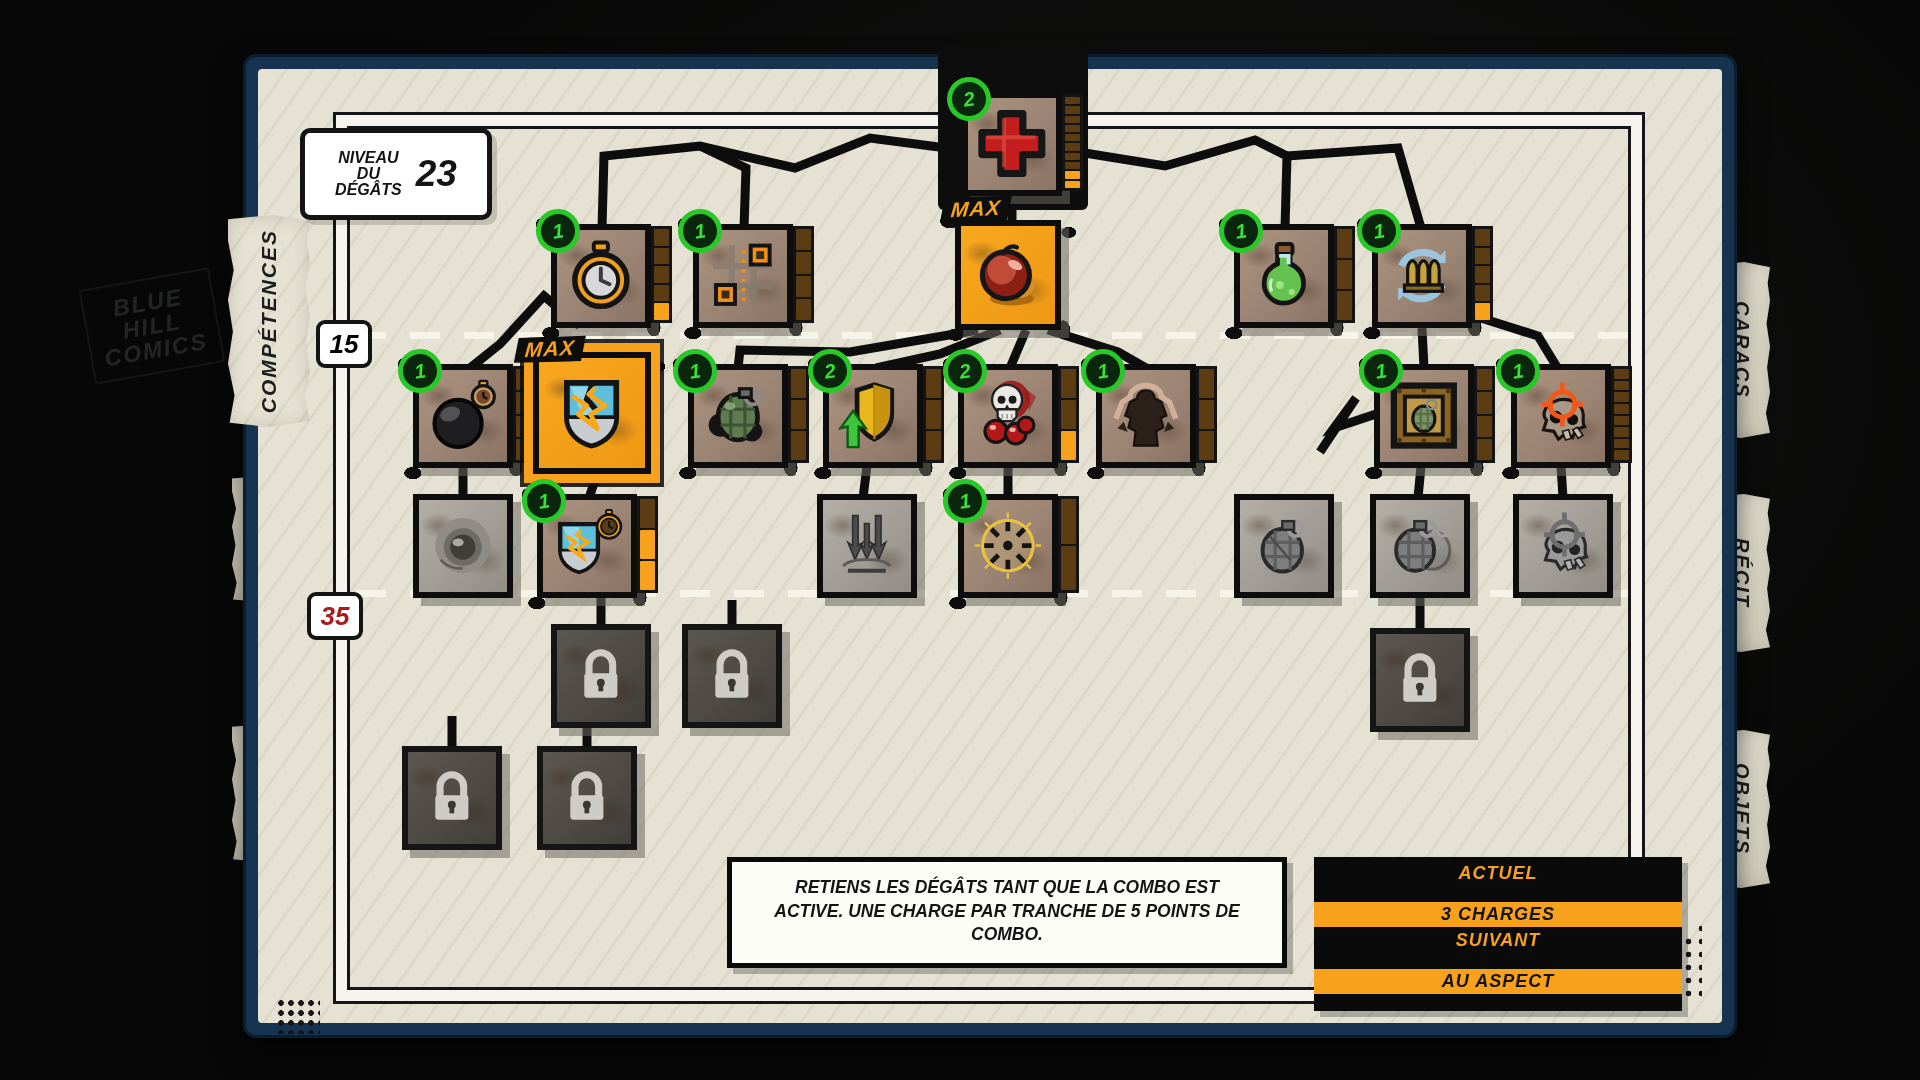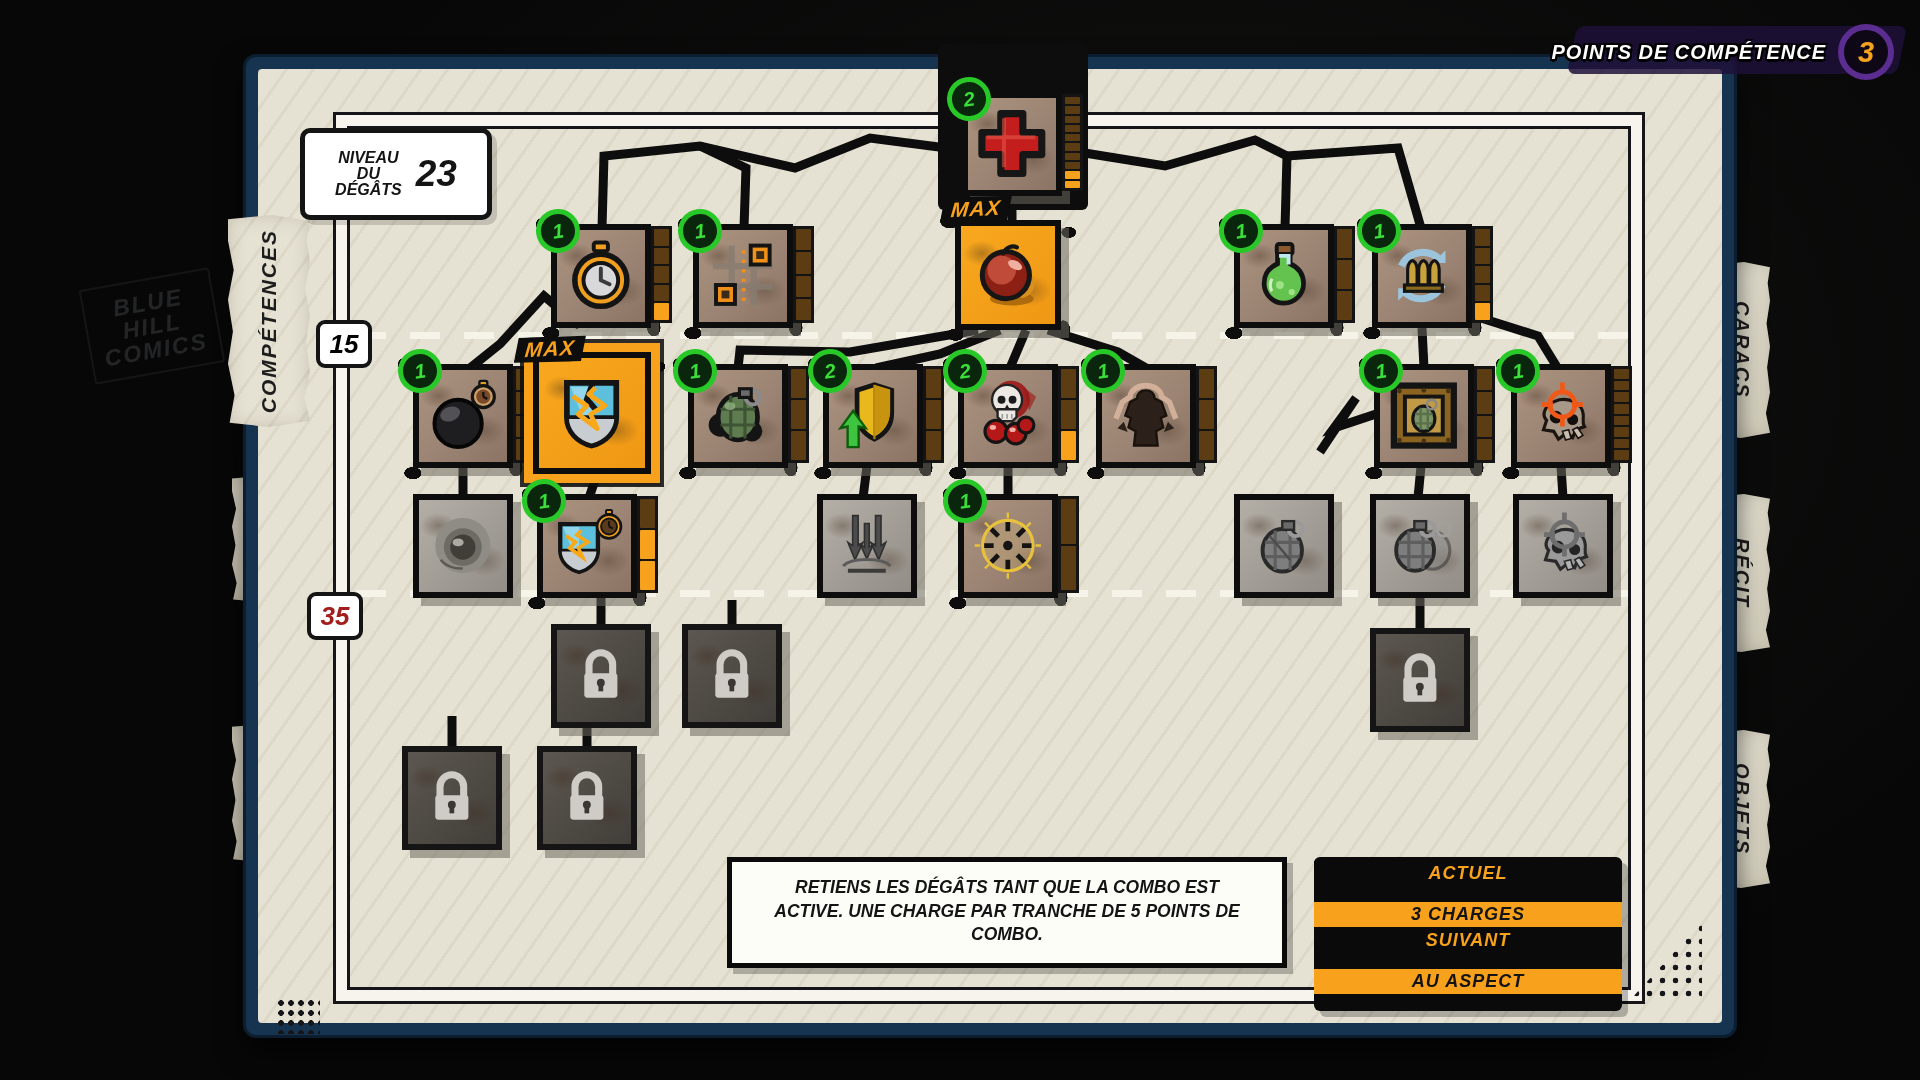--- a/index.html
+++ b/index.html
@@ -93,48 +93,41 @@
   .cross-back{position:absolute;left:938px;top:44px;width:150px;height:166px;background:#0d0d0d;
               border-radius:6px;z-index:3;}
   
   .tooltip{position:absolute;left:727px;top:857px;width:560px;background:#0a0a0a;padding:5px;
            box-sizing:border-box;z-index:6;box-shadow:6px 6px 0 rgba(0,0,0,.25);}
   .tt-title{color:#f7a11c;text-align:center;font-weight:800;font-style:italic;font-size:21px;
             letter-spacing:1px;padding:4px 0 7px;}
   .tt-body{background:#fdfdf8;color:#141414;font-weight:700;font-style:italic;font-size:17.5px;
            text-align:center;padding:14px 34px 16px;line-height:1.35;}
   
-  .status{position:absolute;left:1314px;top:857px;width:308px;background:#0a0a0a;z-index:6;
-          padding:4px 0 16px;box-sizing:border-box;border-radius:6px;box-shadow:6px 6px 0 rgba(0,0,0,.25);}
+  .status{position:absolute;left:1314px;top:857px;width:368px;background:#0a0a0a;z-index:6;
+          padding:4px 0 16px;box-sizing:border-box;border-radius:0;box-shadow:6px 6px 0 rgba(0,0,0,.25);}
   .sp-row{height:25px;display:flex;align-items:center;justify-content:center;font-weight:800;
           font-style:italic;font-size:18px;letter-spacing:1px;}
   .sp-header{color:#f7a11c;background:#0a0a0a;}
   .sp-value{color:#141414;background:#f7a11c;margin:16px 0 1px;}
   
   .dots{position:absolute;background:radial-gradient(#15151a 2.6px,transparent 3.1px) 0 0/13px 13px;z-index:5;}
   .dots.tri{clip-path:polygon(100% 0,100% 100%,0 100%);}
 </style>
 </head>
 <body>
 
 <div id="stage">
 
   <div class="bg-logo">
     <div>BLUE</div>
     <div>HILL</div>
     <div>COMICS</div>
   </div>
 
-  <div class="points-wrap">
-    <div class="points-back"></div>
-    <div class="points-label">POINTS DE COMPÉTENCE</div>
-    <div class="points-circle">
-      <span>3</span>
-    </div>
-  </div>
 
   <div class="panel">
     <div class="paper"></div>
     <div class="tree-frame">
       <div class="tree-area"></div>
     </div>
   </div>
 
   <div id="tabs-root">
       <div class="tab left active" style="left: 228px; top: 215px; width: 82px; height: 212px;">

